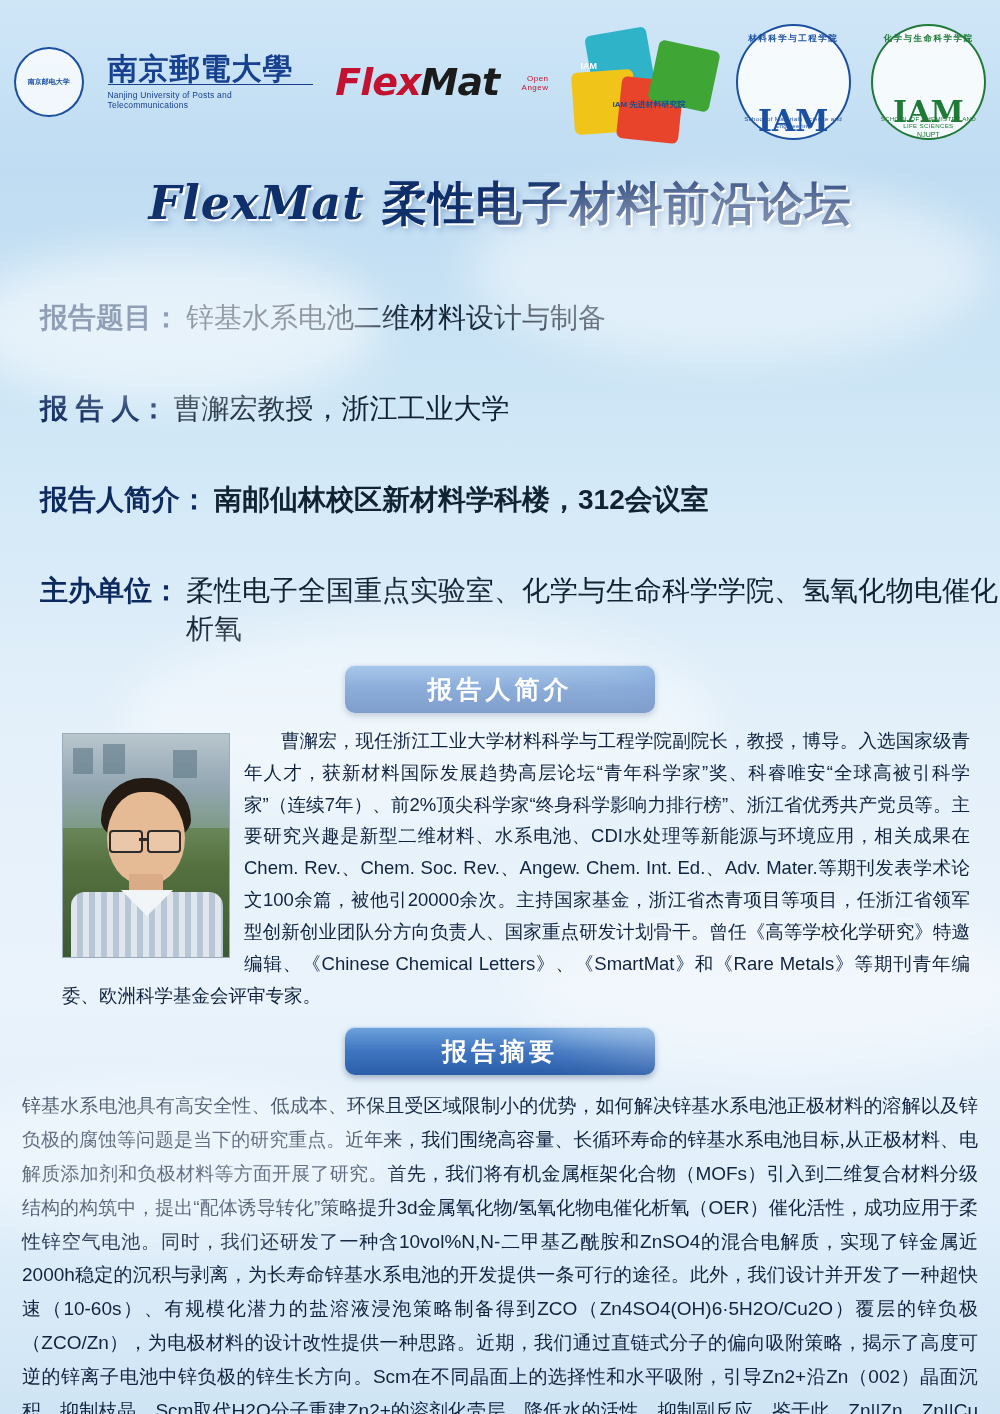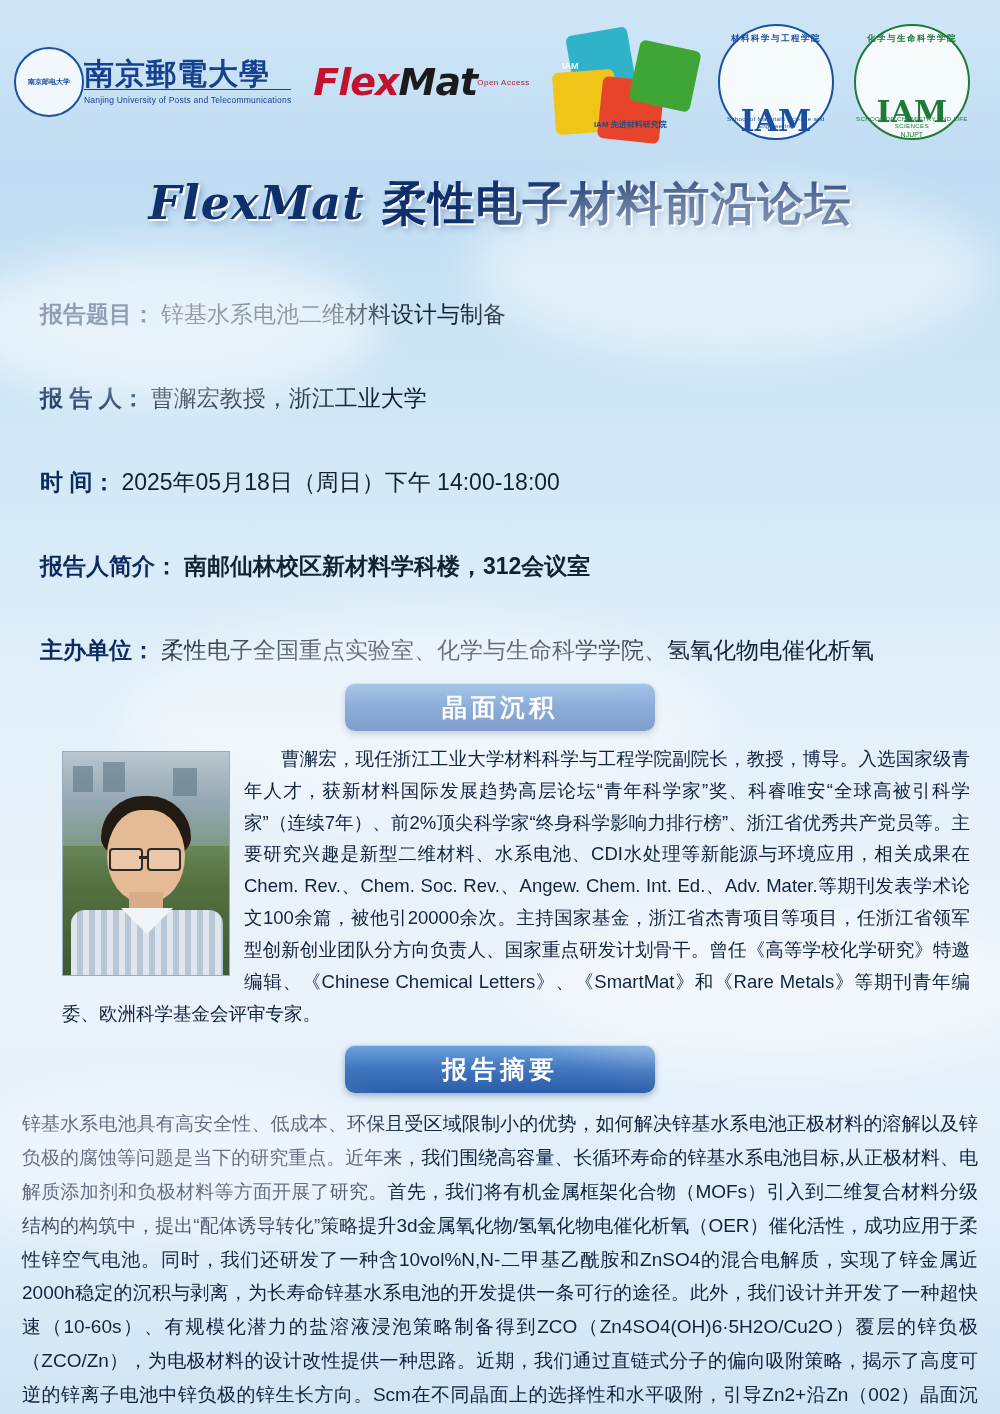--- a/index.html
+++ b/index.html
@@ -14,41 +14,41 @@
   .c1{width:420px;height:150px;left:-40px;top:250px;}
   .c2{width:520px;height:180px;left:470px;top:180px;background:rgba(255,255,255,.45);}
   .c3{width:600px;height:200px;left:120px;top:620px;background:rgba(255,255,255,.40);}
   .c4{width:520px;height:170px;left:520px;top:900px;background:rgba(255,255,255,.35);}
   .c5{width:460px;height:160px;left:-60px;top:1080px;background:rgba(255,255,255,.35);}
 
   
   .logos{position:relative;height:155px;display:flex;align-items:center;gap:8px;padding:8px 14px 0 14px;box-sizing:border-box;}
   .logo{display:flex;align-items:center;justify-content:center;}
 
-  .njupt{display:flex;align-items:center;gap:0;}
+  .njupt{display:flex;align-items:center;gap:24px;}
   .njupt .seal{width:66px;height:66px;border-radius:50%;border:2px solid #1b4fa0;display:flex;align-items:center;justify-content:center;
         font-size:7px;line-height:1.05;color:#1b4fa0;text-align:center;background:rgba(255,255,255,.75);font-weight:bold;}
   .njupt .wordmark{display:flex;flex-direction:column;}
   .njupt .cn{font-family:"DejaVu Serif","Liberation Serif",serif;font-size:30px;font-weight:bold;color:#17408e;letter-spacing:1px;line-height:1;}
   .njupt .en{font-size:8.5px;color:#17408e;letter-spacing:.2px;margin-top:0;border-top:1px solid #17408e;padding-top:5px;}
 
   .flexmat-logo{position:relative;margin-left:14px;}
   .flexmat-logo .fm{font-family:"DejaVu Sans","Liberation Sans",sans-serif;font-style:italic;font-weight:bold;font-size:38px;color:#1b1b1b;letter-spacing:-1px;}
   .flexmat-logo .fm .red{color:#c3122f;}
   .flexmat-logo .bar{height:6px;background:linear-gradient(90deg,#c3122f 0%,#c3122f 40%,#1b1b1b 40%,#1b1b1b 100%);margin-top:2px;}
   .flexmat-logo .oa{font-size:8px;color:#c3122f;text-align:right;margin-top:2px;letter-spacing:.5px;}
 
   .iam-color{width:150px;height:110px;position:relative;margin-left:10px;}
   .iam-color .sq{position:absolute;width:62px;height:62px;border-radius:6px;}
   .iam-color .s1{background:#2fb3c9;left:22px;top:4px;transform:rotate(-10deg);}
   .iam-color .s2{background:#f0c419;left:6px;top:44px;transform:rotate(-4deg);}
   .iam-color .s3{background:#e8442c;left:52px;top:52px;transform:rotate(6deg);}
   .iam-color .s4{background:#3fa535;left:86px;top:18px;transform:rotate(12deg);}
   .iam-color .cap{position:absolute;left:14px;top:34px;font-size:9px;color:#fff;font-weight:bold;z-index:3;}
-  .iam-color .capb{position:absolute;left:46px;top:92px;font-size:8px;color:#1a4f8a;font-weight:bold;z-index:3;}
+  .iam-color .capb{position:absolute;left:46px;top:72px;font-size:8px;color:#1a4f8a;font-weight:bold;z-index:3;}
 
   .roundseal{width:112px;height:112px;border-radius:50%;border:2.5px solid #1b4fa0;background:rgba(255,255,255,.82);
     display:flex;flex-direction:column;align-items:center;justify-content:flex-end;text-align:center;color:#1b4fa0;margin-left:12px;position:relative;}
   .roundseal .top{position:absolute;top:7px;font-size:8.5px;letter-spacing:1.5px;font-weight:bold;}
   .roundseal .mid{font-size:30px;font-weight:bold;font-family:"DejaVu Serif",serif;}
   .roundseal .bot{position:absolute;bottom:9px;font-size:6.2px;letter-spacing:.3px;}
   .roundseal.green{border-color:#1f7a36;color:#1f7a36;}
   .roundseal .sub{font-size:7px;margin-top:2px;}
 
   
@@ -56,21 +56,21 @@
     text-align:center;margin-top:18px;
     font-family:"DejaVu Serif","Liberation Serif",serif;
     font-size:46px;font-weight:bold;color:#0f2f6b;
     text-shadow:2px 2px 0 #ffffff, 4px 4px 6px rgba(30,70,140,.35);
     letter-spacing:1px;
   }
   .title .it{font-style:italic;}
 
   
   .info{margin:28px 0 0 40px;}
-  .info .row{display:flex;align-items:baseline;margin-bottom:17px;font-size:23px;}
+  .info .row{display:flex;align-items:baseline;margin-bottom:17px;font-size:28px;}
   .info .lbl{font-weight:bold;color:#0d2a5e;white-space:nowrap;}
   .info .val{color:#123; margin-left:6px;margin-top:36px;}
   .info .val.b{font-weight:bold;}
 
   
   .banner-wrap{display:flex;justify-content:center;margin-top:10px;}
   .banner{
     width:310px;height:48px;border-radius:10px;
     background:linear-gradient(180deg,#6ea3dc 0%,#3f75c0 50%,#2a5da8 100%);
     box-shadow:0 3px 6px rgba(20,50,100,.35), inset 0 1px 0 rgba(255,255,255,.55);
@@ -124,21 +124,21 @@
     <div class="seal">南京邮电大学</div>
     <div class="wordmark">
       <div class="cn">南京郵電大學</div>
       <div class="en">Nanjing University of Posts and Telecommunications</div>
     </div>
   </div>
 
   <div class="logo flexmat-logo">
     <div class="fm"><span class="red">Flex</span><span>Mat</span></div>
     <div class="bar"></div>
-    <div class="oa">Open Access</div>
+    <div class="oa">Open Angew</div>
   </div>
 
   <div class="logo iam-color">
     <div class="sq s1"></div>
     <div class="sq s2"></div>
     <div class="sq s3"></div>
     <div class="sq s4"></div>
     <div class="cap">IAM</div>
     <div class="capb">IAM  先进材料研究院</div>
   </div>
@@ -165,35 +165,31 @@
 <div class="info">
   <div class="row">
       <span class="lbl">报告题目：</span>
       <span class="val">锌基水系电池二维材料设计与制备</span>
     </div>
   <div class="row">
       <span class="lbl">报 告 人：</span>
       <span class="val">曹澥宏教授，浙江工业大学</span>
     </div>
   <div class="row">
-      <span class="lbl">时    间：</span>
-      <span class="val">2025年05月18日（周日）下午 14:00-18:00</span>
-    </div>
-  <div class="row">
       <span class="lbl">报告人简介：</span>
       <span class="val b">南邮仙林校区新材料学科楼，312会议室</span>
     </div>
   <div class="row">
       <span class="lbl">主办单位：</span>
       <span class="val">柔性电子全国重点实验室、化学与生命科学学院、氢氧化物电催化析氧</span>
     </div>
 </div>
 
 <div class="banner-wrap">
-  <div class="banner">晶面沉积</div>
+  <div class="banner">报告人简介</div>
 </div>
 
 <div class="bio">
   <div class="photo">
     <div class="bldg">
       <div class="win" style="left:10px;top:14px;width:20px;height:26px;"></div>
       <div class="win" style="left:40px;top:10px;width:22px;height:30px;"></div>
       <div class="win" style="left:110px;top:16px;width:24px;height:28px;"></div>
     </div>
     <div class="hair"></div>

